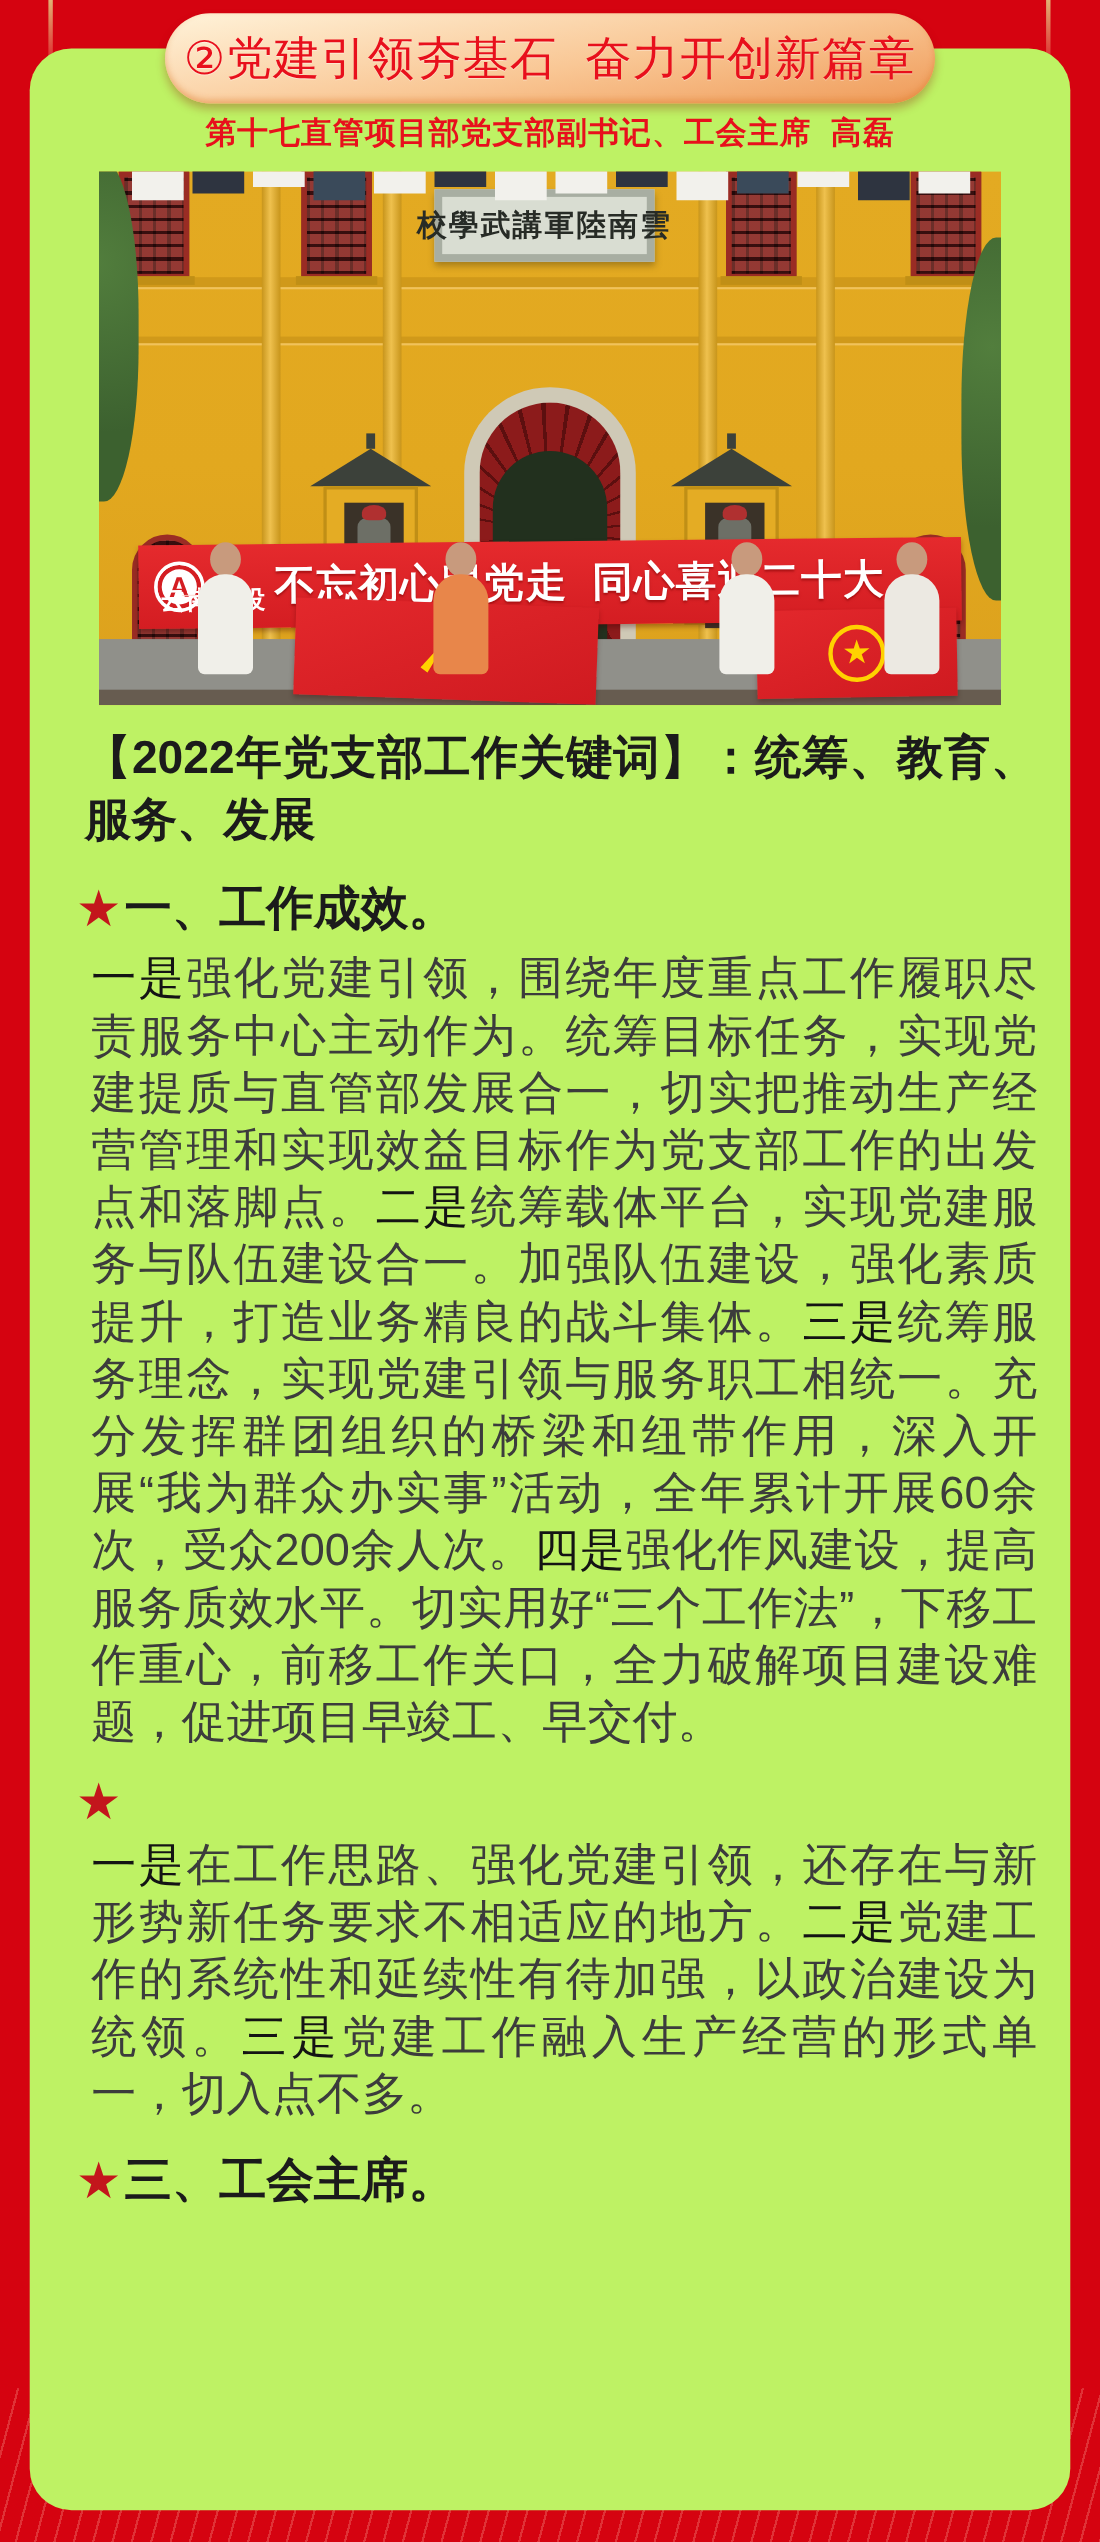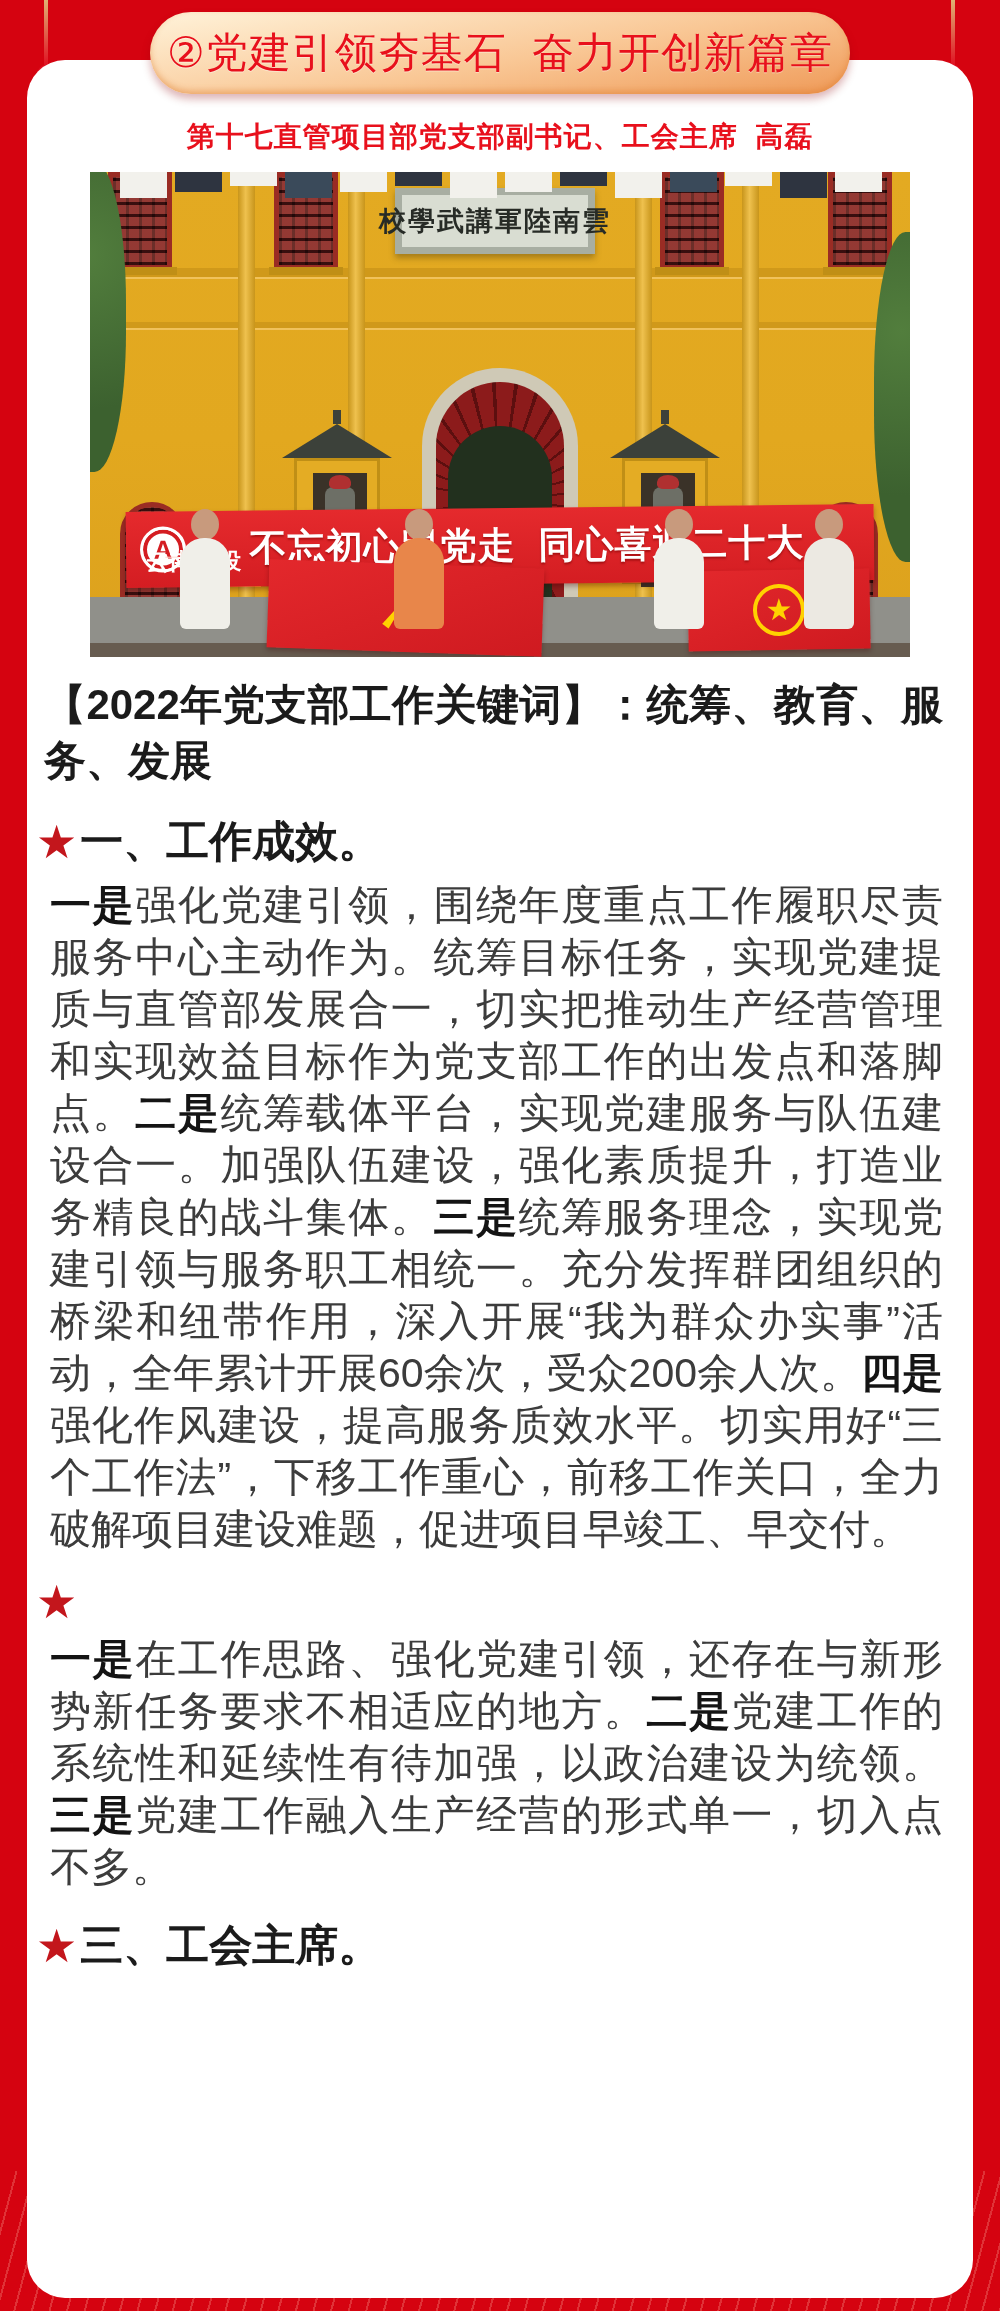--- a/index.html
+++ b/index.html
@@ -18,22 +18,22 @@
   
   .ornament { position:absolute; top:0; width:4px; height:66px;
     background:linear-gradient(180deg,#e0b273 0%, #e01022 100%); }
   .ornament::after { content:''; position:absolute; left:50%; transform:translateX(-50%);
     bottom:-16px; width:17px; height:17px; border-radius:50%; background:#e01022; }
   .ornament.left  { left:44px; }
   .ornament.right { left:951px; }
 
   
   .card {
-    position:absolute; left:27px; top:60px; width:946px; height:2238px;
-    background:#ffffff; border-radius:38px; overflow:hidden;
+    position:absolute; left:27px; top:44px; width:946px; height:2238px;
+    background:#bef264; border-radius:38px; overflow:hidden;
   }
 
   
   .pill {
     position:absolute; left:150px; top:12px; width:700px; height:82px; z-index:5;
     border-radius:41px;
     background:linear-gradient(170deg,#fff3da 0%, #f9c795 55%, #ef9a58 100%);
     box-shadow:0 5px 9px rgba(140,0,10,.30), inset 0 -3px 6px rgba(220,120,40,.45);
     display:flex; align-items:center; justify-content:center;
   }
@@ -116,30 +116,30 @@
     box-shadow:0 3px 5px rgba(60,0,0,.3); display:flex; align-items:center; justify-content:center; }
   .flag.party { left:178px; top:392px; width:275px; height:88px; transform:rotate(2deg); }
   .flag.party .emblem { position:static; color:#ffd200; font-size:62px; line-height:1; }
   .flag.youth { left:598px; top:398px; width:182px; height:80px; transform:rotate(-1deg); }
   .flag.youth .ring { position:static; width:52px; height:52px; border:4px solid #ffd200;
     border-radius:50%; display:flex; align-items:center; justify-content:center; }
   .flag.youth .ring span { color:#ffd200; font-size:30px; line-height:1; }
   .pole { width:4px; background:#e8e8e2; z-index:4; }
 
   
-  .content { padding:20px 30px 0 17px; }
+  .content { padding:20px 30px 0 50px; }
   .keywords { margin:0; color:#1b1b1b; font-weight:bold; font-size:42px; line-height:56px;
     text-align:justify; letter-spacing:0; }
   .sec { margin-top:24px; }
   .sec-head { display:flex; align-items:center; margin-left:-8px; }
   .star { color:#c3161c; font-size:46px; line-height:1; margin-right:3px; }
   .sec-title { margin:0; color:#1b1b1b; font-size:43px; font-weight:bold; }
   .body-p { margin:8px 0 0 6px; color:#3c3c3c; font-size:41px; line-height:52px;
     text-align:justify; }
-  .body-p .b { font-weight:bold; color:#141414; }
+  .body-p .b { font-weight:normal; color:#141414; }
 </style>
 </head>
 <body>
 
 <div class="ornament left"></div>
 <div class="ornament right"></div>
 <div class="rays"></div>
 
 <div class="pill">
   <span class="pill-text">②党建引领夯基石  奋力开创新篇章</span>

